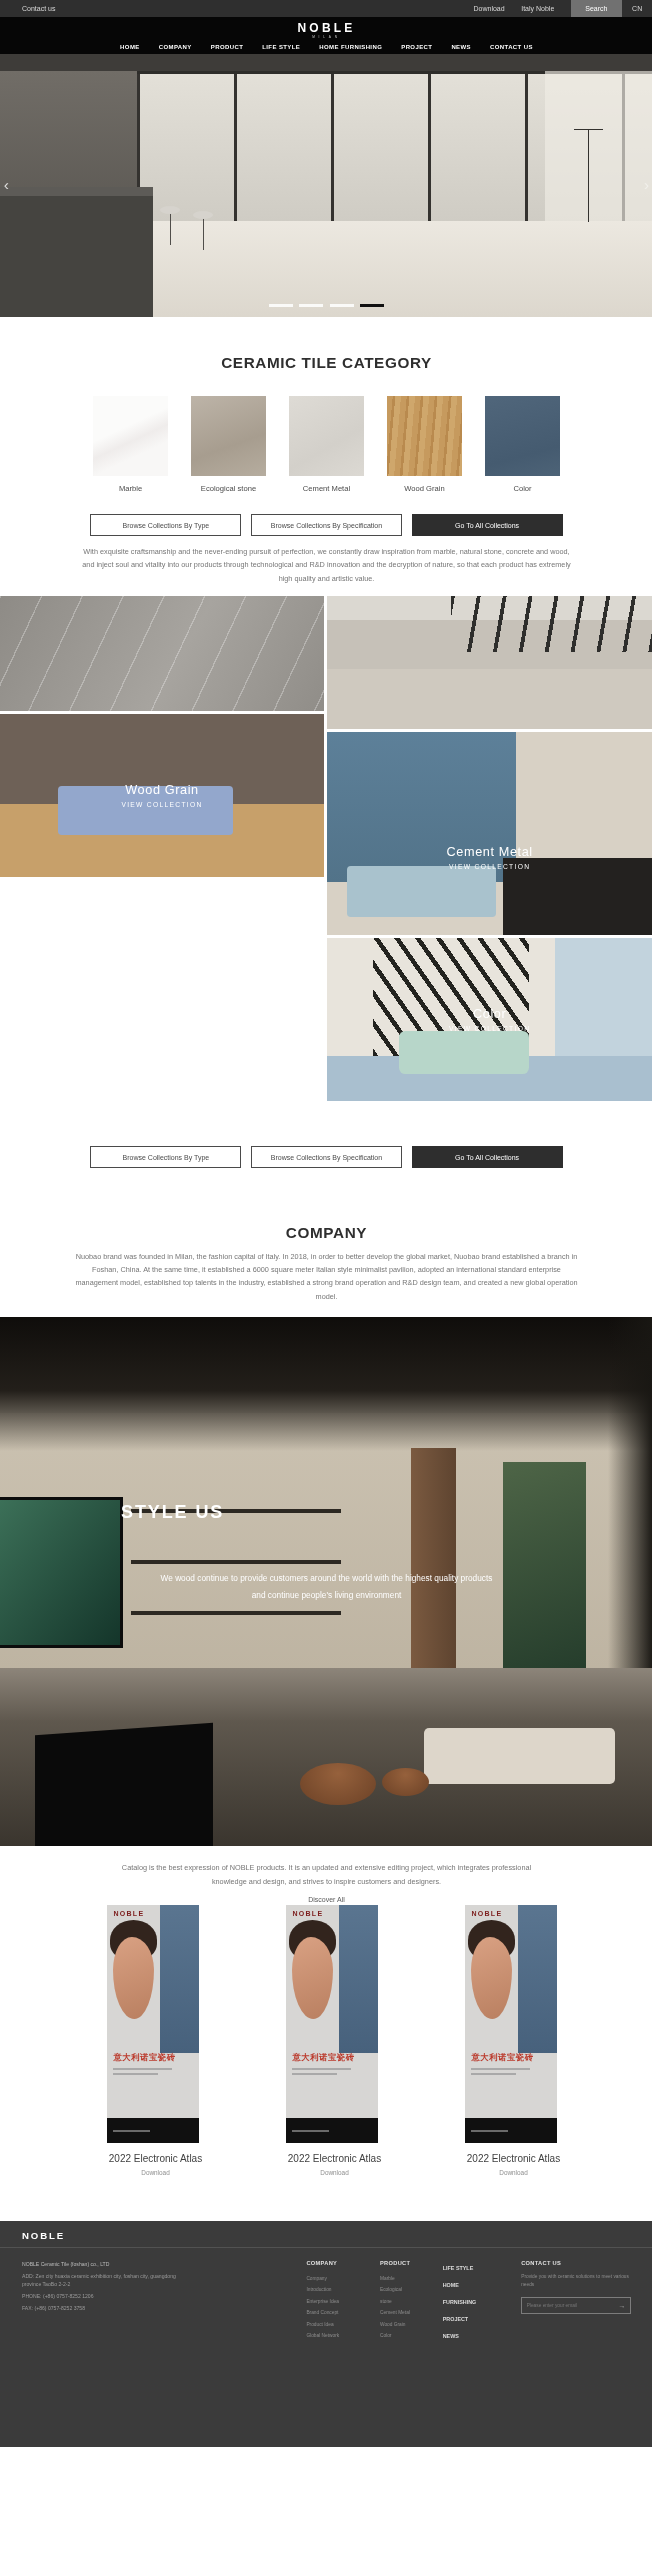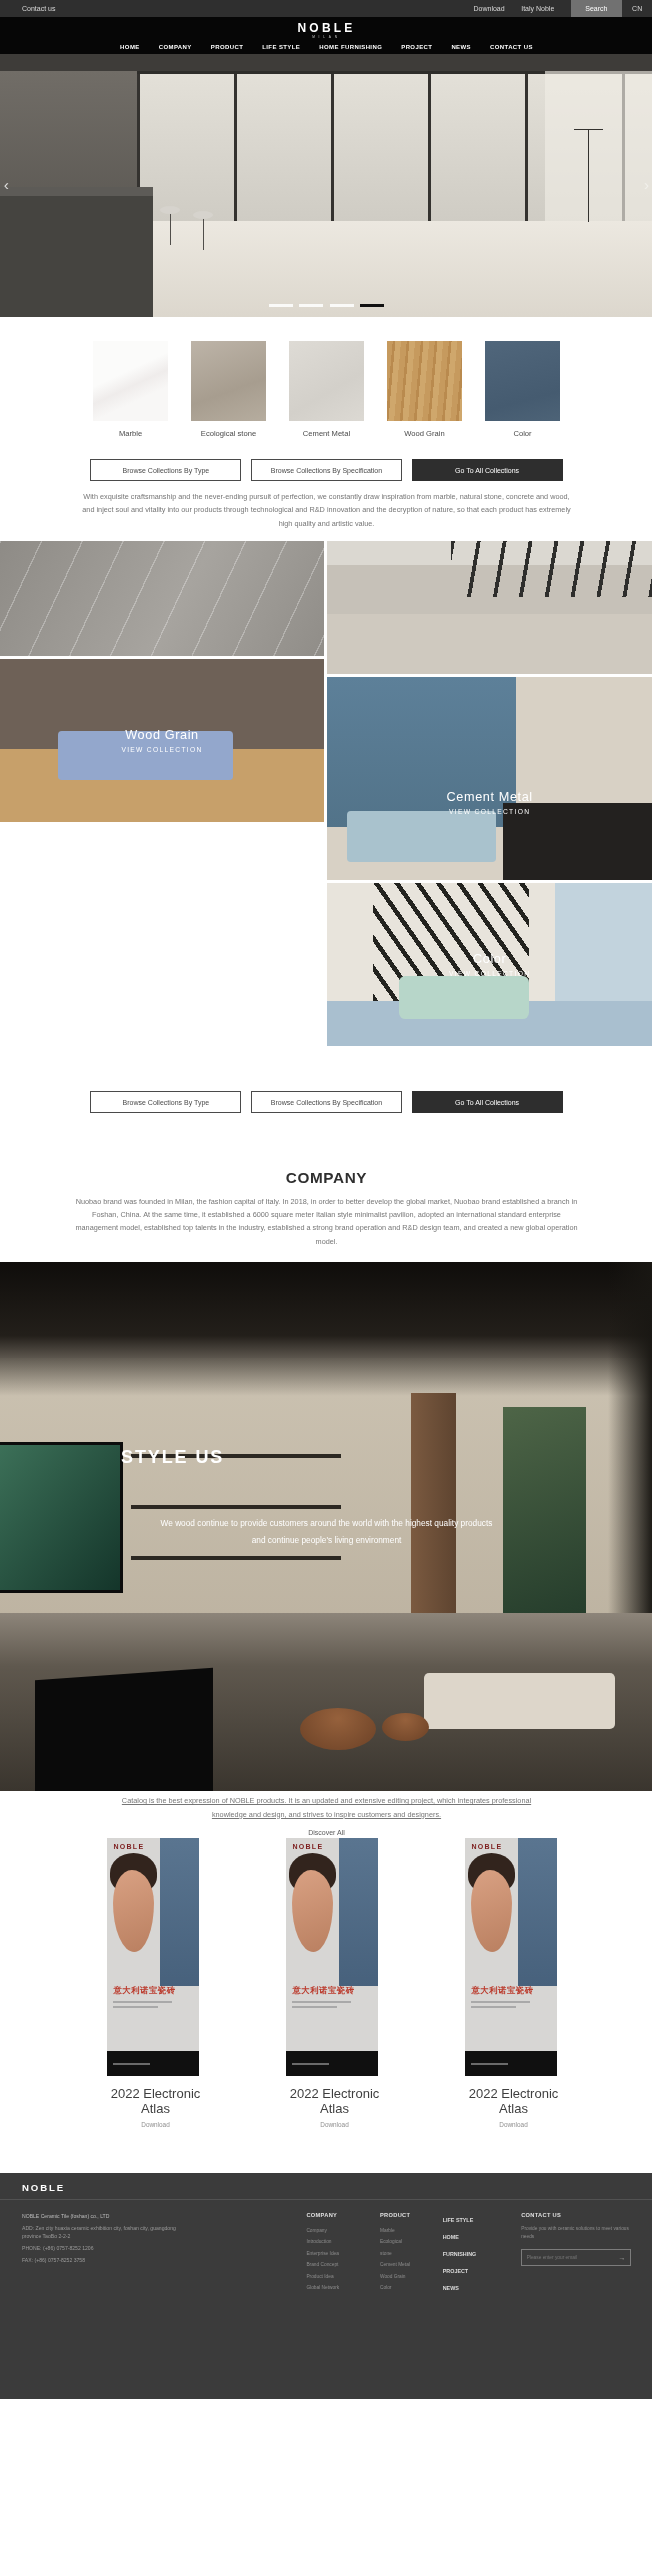--- a/index.html
+++ b/index.html
@@ -135,21 +135,21 @@
   .cover{position:relative;width:92px;height:238px;background:#d7d6d4;overflow:hidden;text-align:left;cursor:pointer;}
   .c-panel{position:absolute;right:0;top:0;width:42%;height:62%;background:linear-gradient(180deg,#5a7590,#47617c);}
   .c-hair{position:absolute;left:2.5px;top:15.3px;width:47px;height:40px;background:#32241d;border-radius:50% 50% 40% 40%;}
   .c-face{position:absolute;left:6.4px;top:32px;width:41px;height:82px;background:linear-gradient(160deg,#d9a183,#b97f60);
           border-radius:46% 54% 48% 52%/40% 40% 60% 60%;}
   .c-logo{position:absolute;left:6.4px;top:5.1px;color:#7e2020;font-size:7px;font-weight:700;letter-spacing:1.3px;}
   .c-title{position:absolute;left:6.4px;top:147px;color:#bb3a2c;font-size:8.3px;font-weight:700;letter-spacing:0.6px;white-space:nowrap;}
   .c-sub{position:absolute;left:6.4px;height:1.9px;background:#a9a9a9;}
   .c-bar{position:absolute;left:0;bottom:0;width:100%;height:25.5px;background:#101010;}
   .c-bar-t{position:absolute;left:6.4px;bottom:10.8px;width:37px;height:1.9px;background:#6a6a6a;}
-  .cap{margin-top:10.2px;font-size:13px;color:#3f3f3f;}
+  .cap{margin-top:10.2px;font-size:10px;color:#3f3f3f;}
   .dl{margin-top:5.1px;font-size:6.4px;color:#8f8f8f;cursor:pointer;}
 
   
   .footer{margin-top:45px;height:226px;background:#3b3b3b;box-sizing:border-box;padding:8.3px 22px 0;}
   .f-logo{color:#fff;font-size:9.6px;font-weight:700;letter-spacing:1.9px;cursor:pointer;}
   .f-rule{margin:6.4px -22px 0;border:0;border-top:0.6px solid #525252;}
   .f-body{display:flex;margin-top:11.5px;}
   .f-info{width:201px;font-size:5.1px;color:#9b9b9b;line-height:8.3px;}
   .f-info .co{color:#bdbdbd;margin-bottom:3.8px;}
   .f-info .addr{max-width:159px;margin-bottom:3.8px;}
@@ -213,20 +213,21 @@
     <span class="h-arrow next">›</span>
     <div class="h-dots">
       <span class="h-dot"></span>
       <span class="h-dot"></span>
       <span class="h-dot"></span>
       <span class="h-dot active"></span>
     </div>
   </div>
 
   <div class="sec">
+    <h2 class="sec-title mt58">CERAMIC TILE CATEGORY</h2>
     <div class="swatches">
       <div class="swatch">
         <div class="swatch-img sw-marble"></div>
         <div class="swatch-label">Marble</div>
       </div>
       <div class="swatch">
         <div class="swatch-img sw-eco"></div>
         <div class="swatch-label">Ecological stone</div>
       </div>
       <div class="swatch">
@@ -307,21 +308,21 @@
     <div class="a-tv-black"></div>
     <div class="a-sofa"></div>
     <div class="a-table" style="left:300px;bottom:41px;width:76px;height:42px;"></div>
     <div class="a-table" style="left:382px;bottom:50px;width:47px;height:28px;"></div>
     <div class="a-title">STYLE US</div>
     <div class="a-line" style="top:256px;">We wood continue to provide customers around the world with the highest quality products</div>
     <div class="a-line" style="top:273px;">and continue people's living environment</div>
   </div>
 
   <div class="sec">
-    <p class="lead" style="margin-top:3px;width:414px;text-decoration:underline;">Catalog is the best expression of NOBLE products. It is an updated and extensive editing project, which integrates professional knowledge and design, and strives to inspire customers and designers.</p>
+    <p class="lead" style="margin-top:15px;width:414px;">Catalog is the best expression of NOBLE products. It is an updated and extensive editing project, which integrates professional knowledge and design, and strives to inspire customers and designers.</p>
     <div class="discover">
       <span>Discover All</span>
     </div>
     <div class="covers">
       <div class="cover-wrap">
         <div class="cover">
           <div class="c-panel"></div>
           <div class="c-hair"></div>
           <div class="c-face"></div>
           <div class="c-logo">NOBLE</div>

